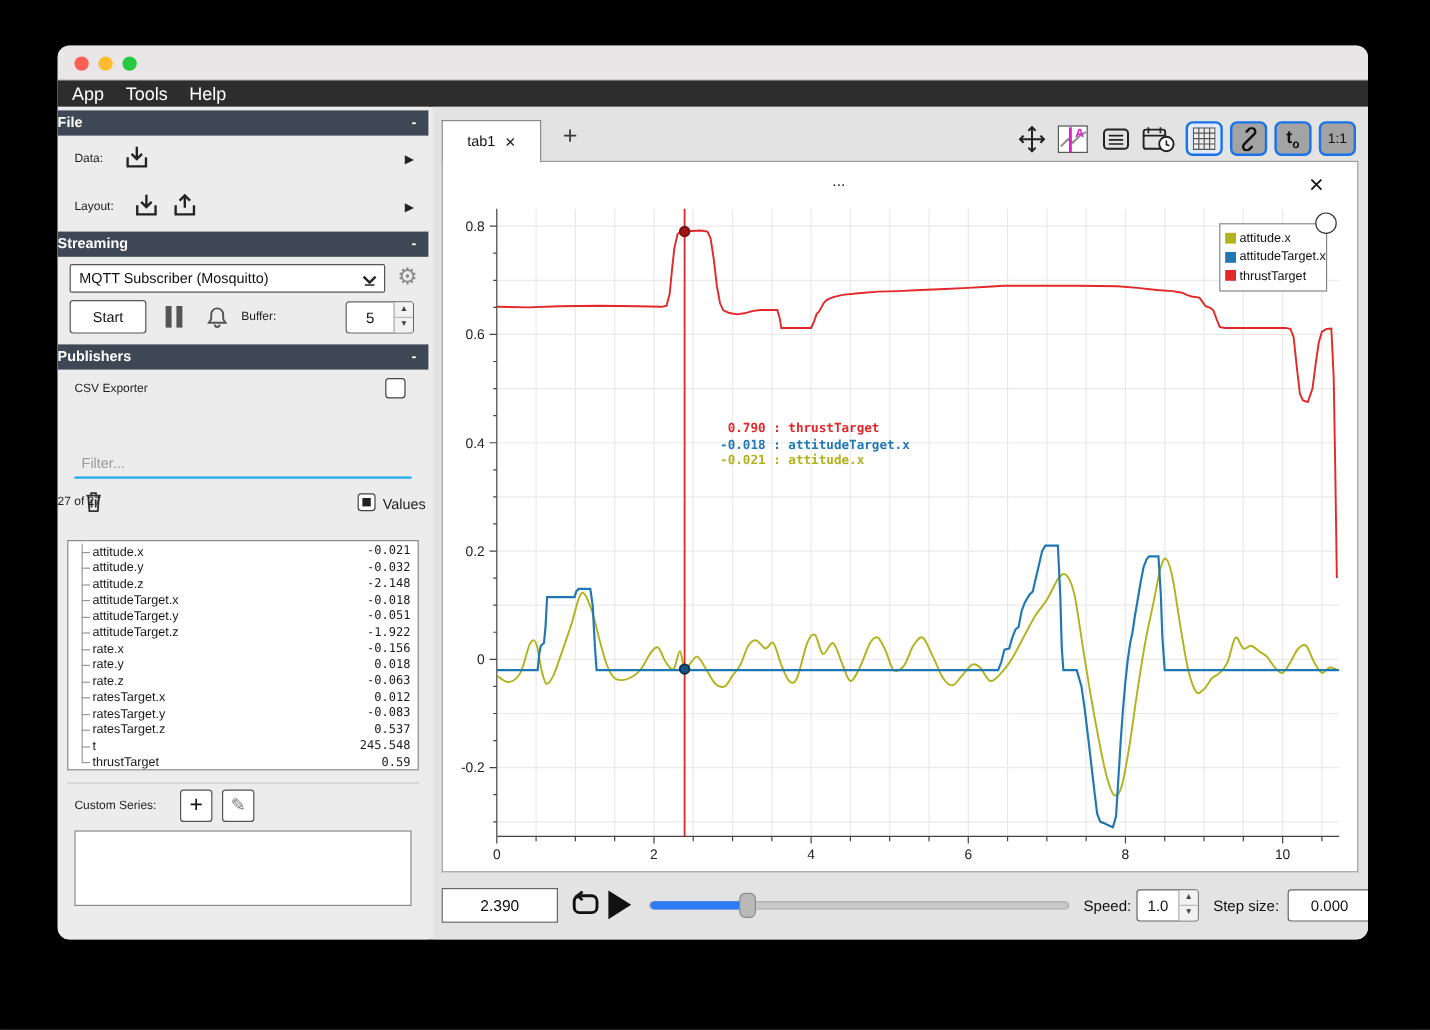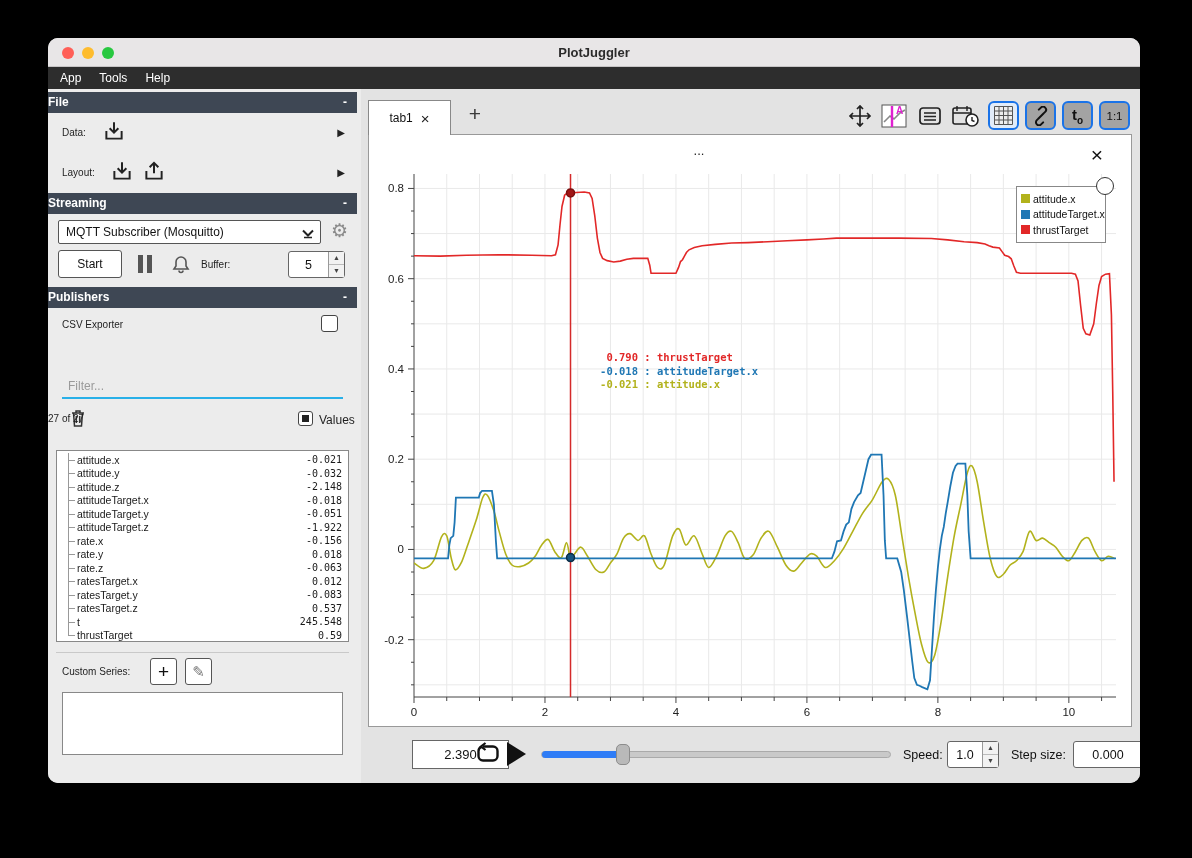--- a/index.html
+++ b/index.html
@@ -6,21 +6,21 @@
   html,body { width:1192px; height:858px; background:#000; font-family:"Liberation Sans",sans-serif; overflow:hidden; }
   .window { position:absolute; left:48px; top:38px; width:1092px; height:745px; background:#ececec; border-radius:10px; overflow:hidden; box-shadow:0 20px 60px rgba(0,0,0,.8); }
 
   
   .titlebar { position:absolute; left:0; top:0; width:100%; height:29px; background:#e8e6e7; border-bottom:1px solid #c6c4c5; }
   .traffic { position:absolute; top:8.5px; width:12px; height:12px; border-radius:50%; }
   .win-title { position:absolute; width:100%; text-align:center; top:7px; font-size:13px; font-weight:bold; color:#2b2b2b; }
 
   
   .menubar { position:absolute; left:0; top:29px; width:100%; height:22px; background:#2d2d2d; display:flex; align-items:center; padding-left:12px; gap:18px; }
-  .menu-item { color:#fff; font-size:12px; }
+  .menu-item { color:#fff; font-size:15px; }
 
   
   .sidebar { position:absolute; left:0; top:51px; width:309px; height:694px; background:#ececec; }
   .rightpanel { position:absolute; left:313px; top:51px; width:779px; height:694px; background:#e3e3e3; }
 
   .section-hdr { position:absolute; left:0; width:100%; height:21px; background:#3e4754; color:#fff; font-size:12px; font-weight:bold; line-height:21px; }
   .section-hdr .collapse { position:absolute; right:10px; top:0; font-weight:bold; }
   .lbl { font-size:10px; color:#1e1e1e; }
   .arrow-r { position:absolute; right:12px; font-size:10px; color:#222; }
 
@@ -66,40 +66,39 @@
   .leg-row { display:flex; align-items:center; gap:3px; height:15.5px; }
   .leg-sq { width:9px; height:9px; flex:none; }
   .leg-lbl { font-size:10.5px; color:#111; white-space:nowrap; }
   .leg-circle { position:absolute; left:727px; top:42px; width:18px; height:18px; border:1.6px solid #333; border-radius:50%; background:#fff; z-index:3; }
   .tooltip { position:absolute; left:225px; top:216px; font-family:"DejaVu Sans Mono",monospace; font-size:10.5px; font-weight:bold; line-height:13.5px; z-index:2; }
   .tt-line { display:flex; }
   .tt-val { width:44px; text-align:right; white-space:pre; }
   .tt-sep { white-space:pre; }
 
   
-  .timebox { position:absolute; left:7px; top:651px; width:97px; height:29px; background:#fff; border:1px solid #666; font-size:13px; color:#111; display:flex; align-items:center; justify-content:center;margin-left:44px; }
+  .timebox { position:absolute; left:7px; top:651px; width:97px; height:29px; background:#fff; border:1px solid #666; font-size:13px; color:#111; display:flex; align-items:center; justify-content:center; }
   .loopbtn { position:absolute; left:114px; top:653px; }
   .playbtn { position:absolute; left:146px; top:653px; width:0; height:0; border-left:19px solid #111; border-top:12px solid transparent; border-bottom:12px solid transparent; }
   .slider { position:absolute; left:180px; top:662px; width:350px; height:7px; border-radius:3.5px; background:#c9c9c9; border:1px solid #aaa; }
   .slider .fill { position:absolute; left:0; top:-1px; height:7px; border-radius:3.5px 0 0 3.5px; }
   .slider .handle { position:absolute; top:-8px; width:14px; height:21px; border-radius:5px; background:#b9b9b9; border:1px solid #8c8c8c; }
   .sp-lbl { position:absolute; font-size:12.5px; color:#111; top:659px; }
 
   svg text { font-family:"Liberation Sans",sans-serif; }
 </style>
 </head>
 <body>
 
 <div class="window">
 
   <div class="titlebar">
     <span class="traffic" style="left:14px;background:#ff5f57"></span>
     <span class="traffic" style="left:34px;background:#febc2e"></span>
     <span class="traffic" style="left:54px;background:#28c840"></span>
-    <div class="win-title">PlotJuggler</div>
   </div>
 
   <div class="menubar" id="menubar">
       <span class="menu-item">App</span>
       <span class="menu-item">Tools</span>
       <span class="menu-item">Help</span>
     </div>
 
   <div class="sidebar">
 

